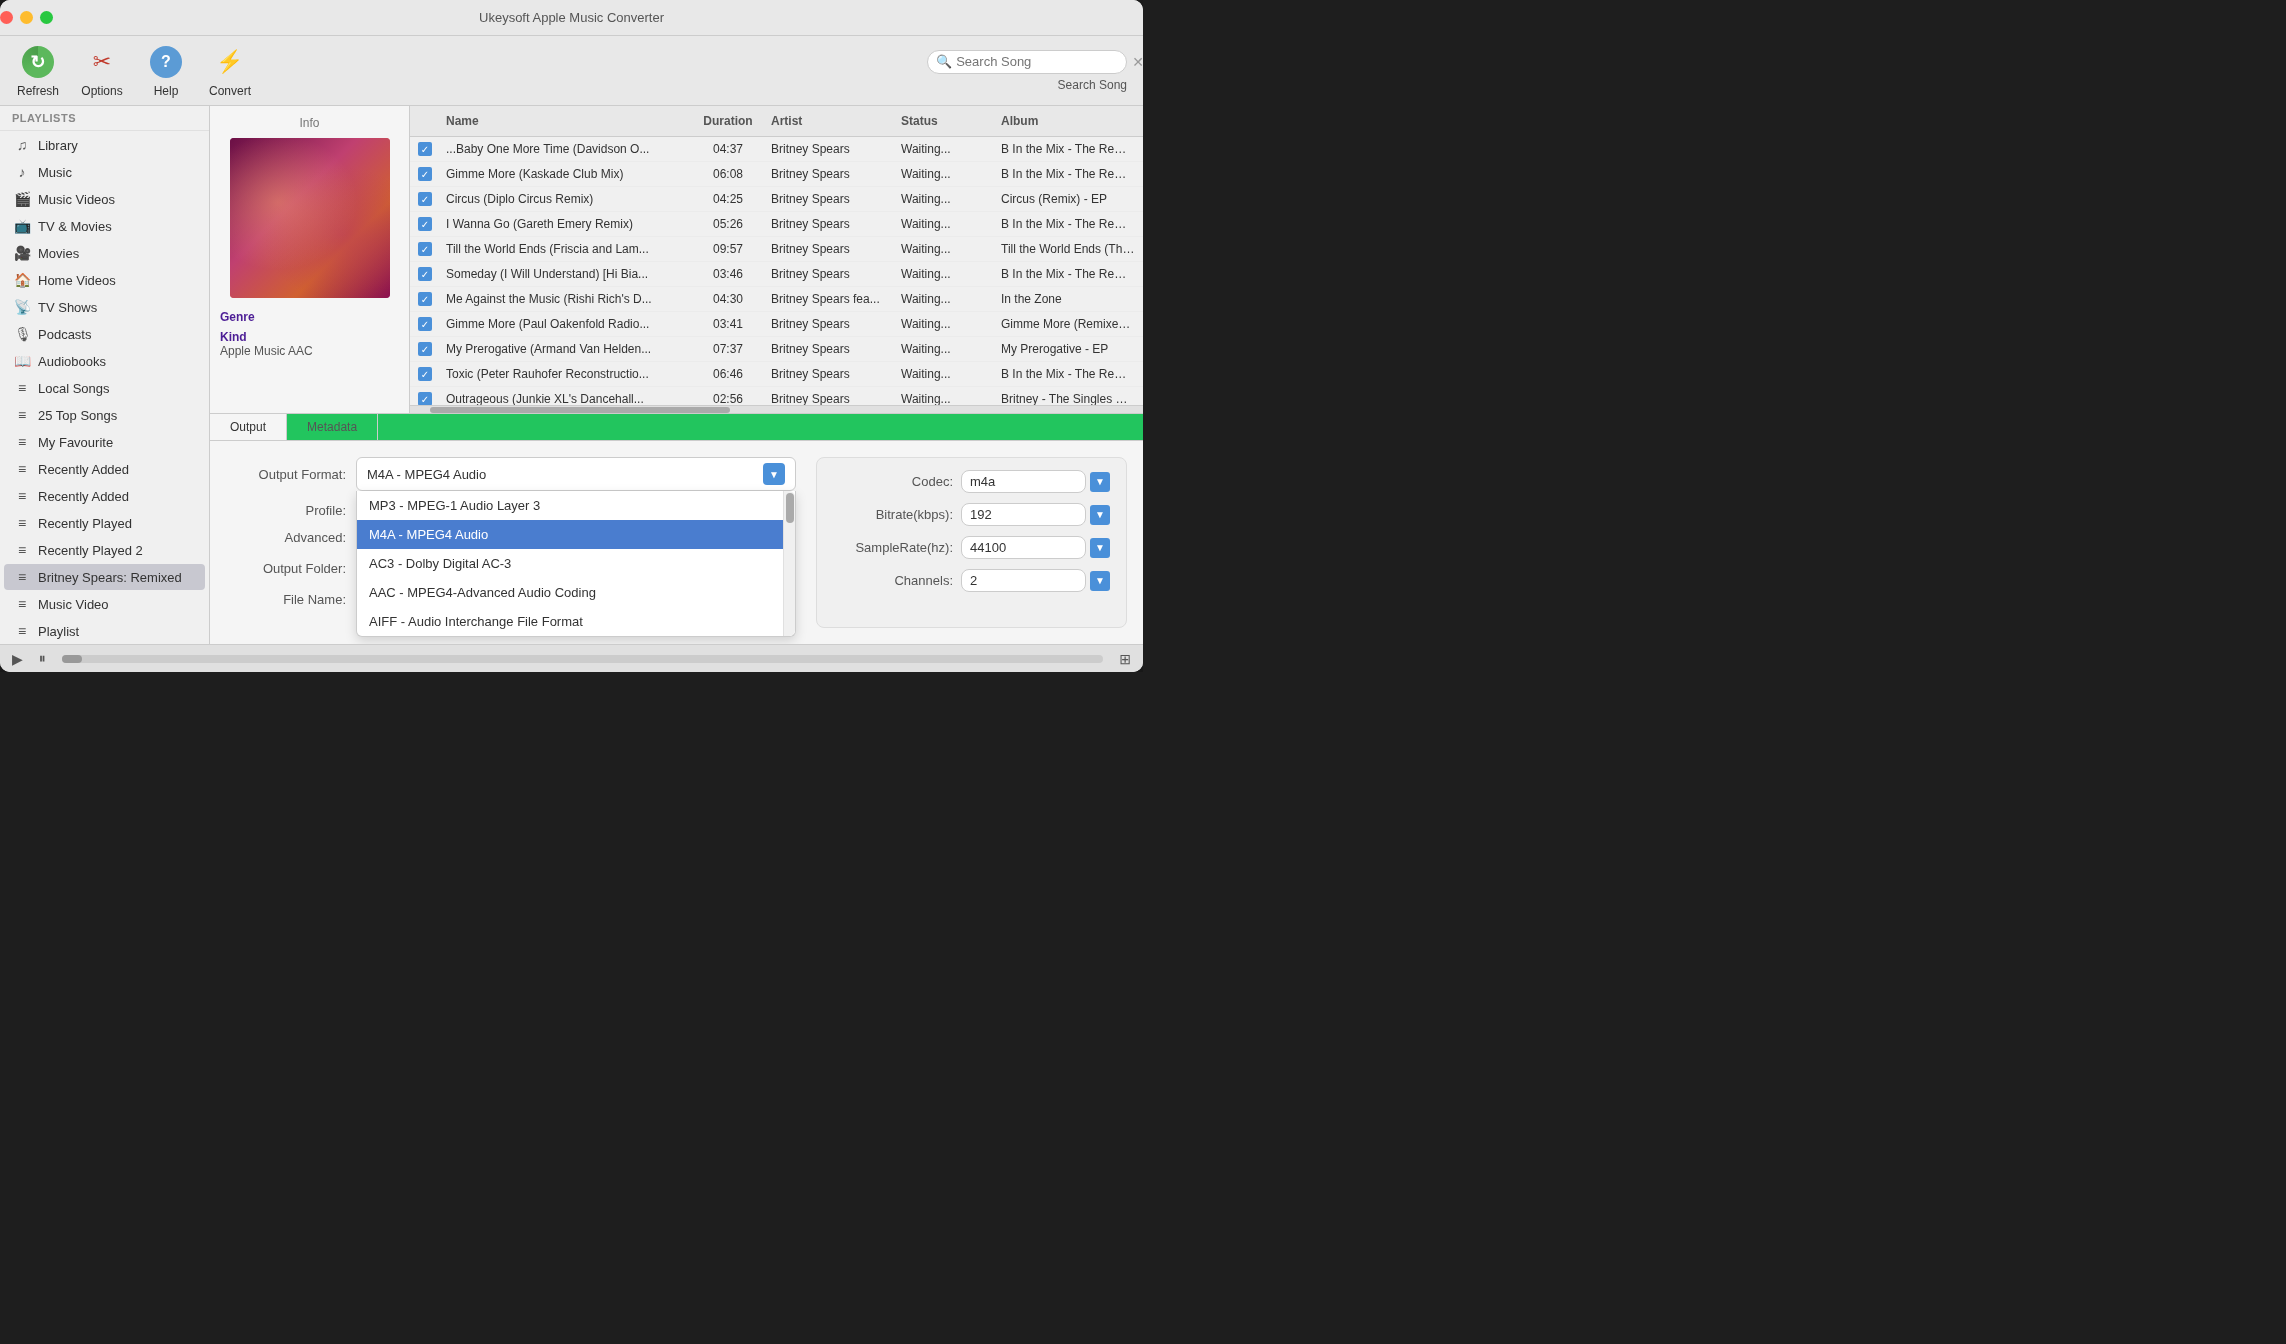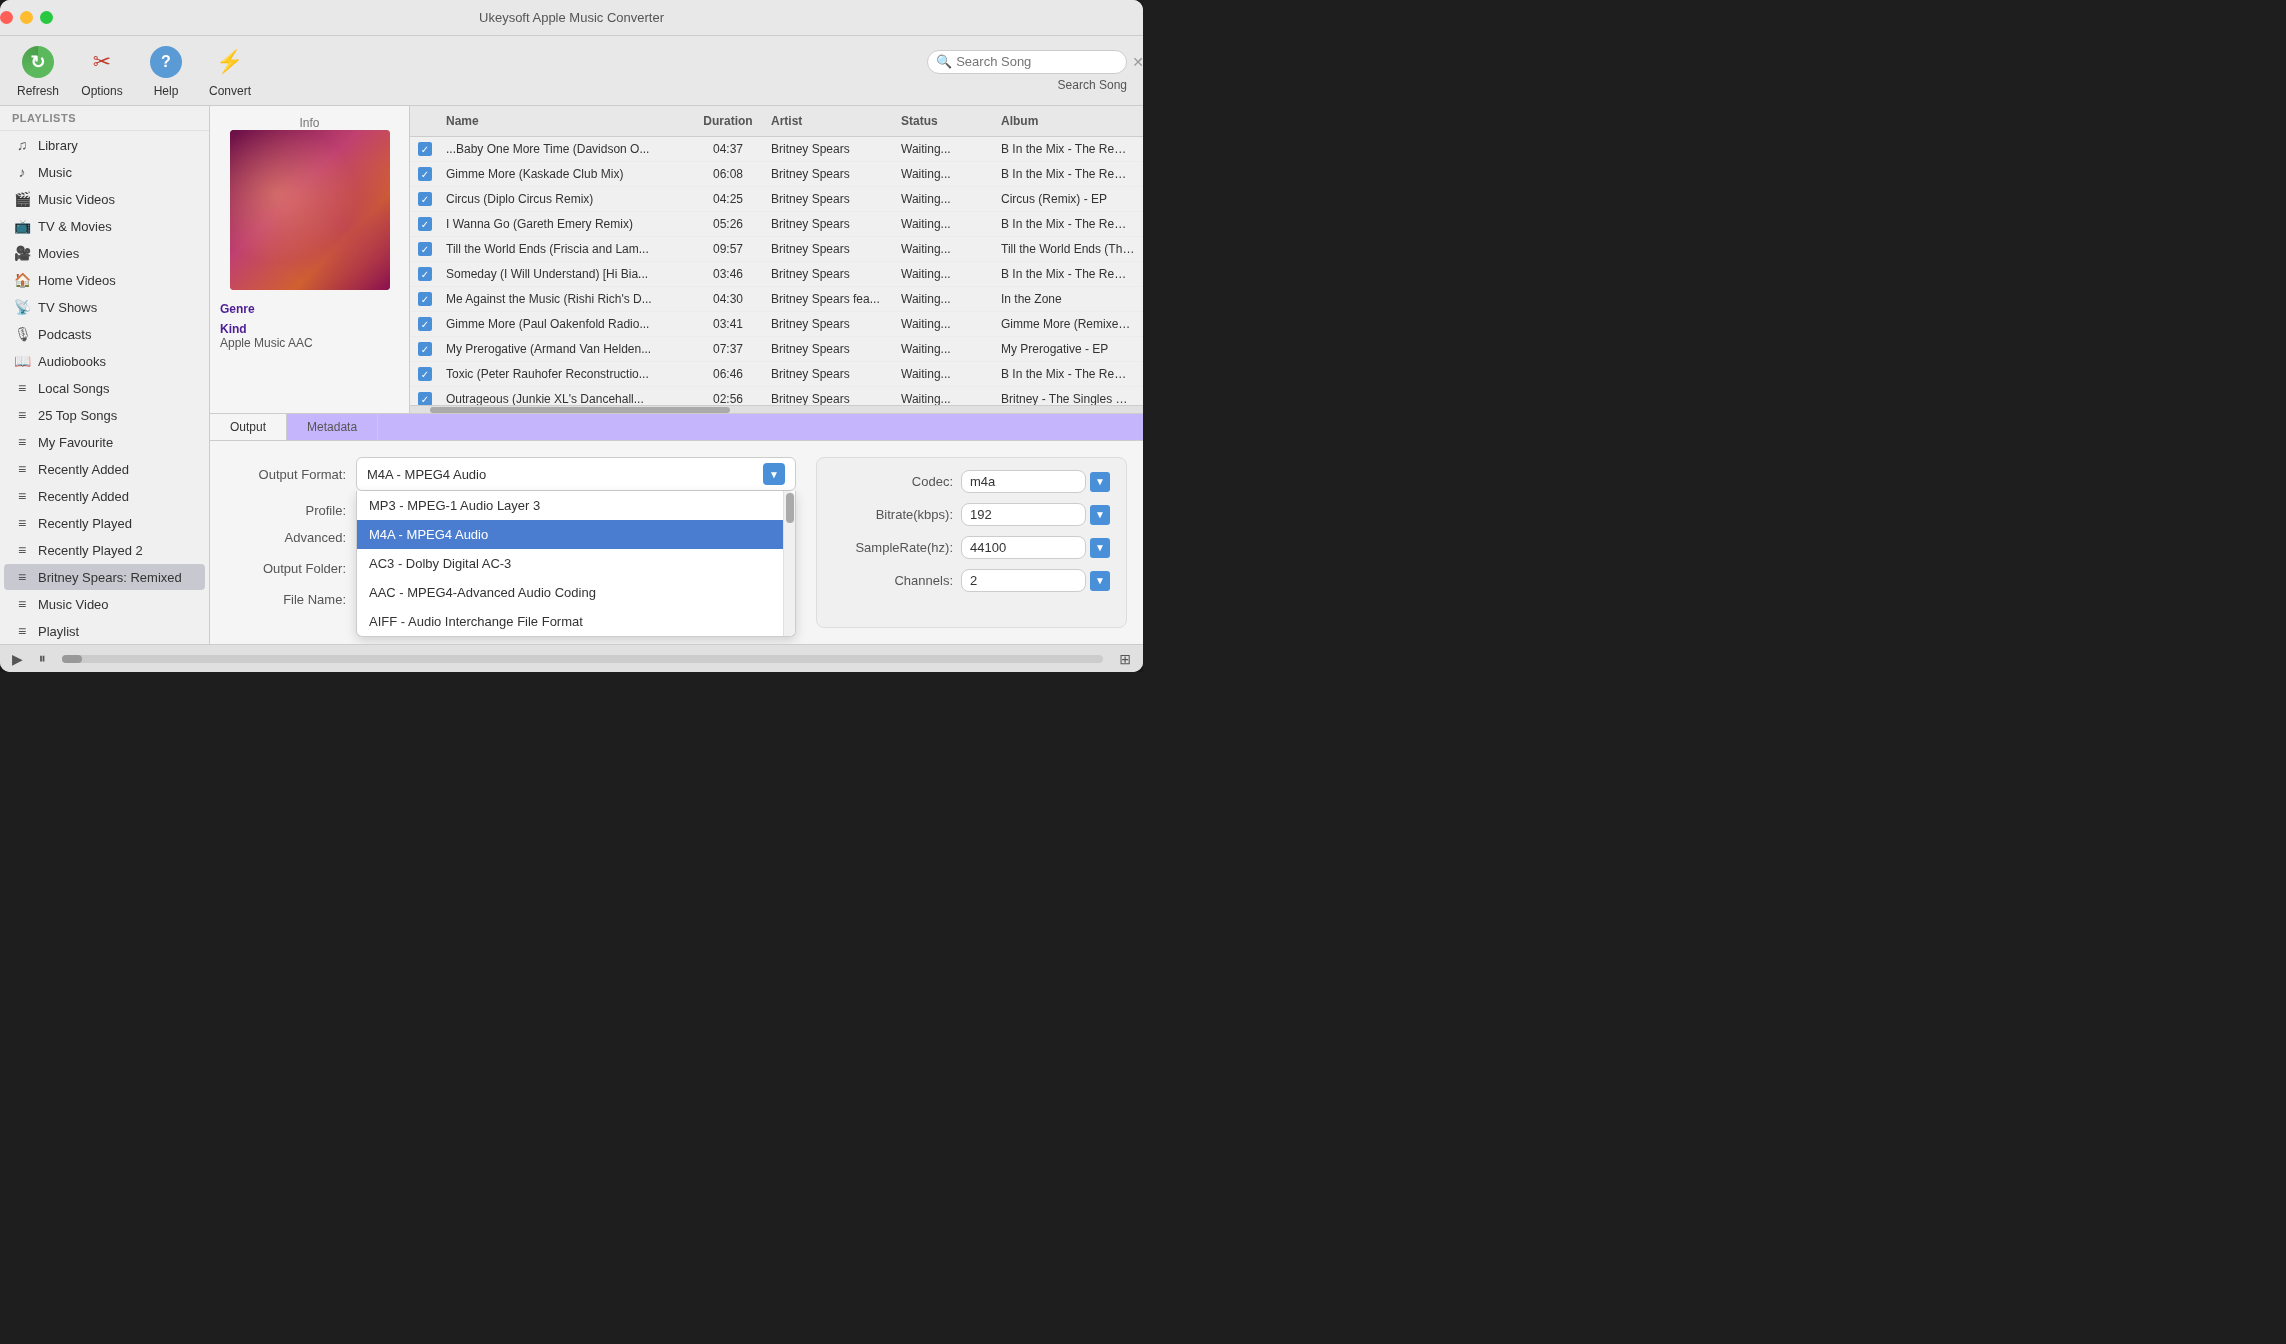--- a/index.html
+++ b/index.html
@@ -219,20 +219,21 @@
       background: #f5f5f5;
       border-right: 1px solid #ccc;
       padding: 10px;
       flex-shrink: 0;
       overflow-y: auto;
     }
     .info-panel-header {
       text-align: center;
       font-size: 12px;
       color: #777;
+      margin-bottom: 8px;
       font-weight: 500;
     }
     .album-art {
       width: 160px;
       height: 160px;
       margin: 0 auto 12px;
       background: linear-gradient(135deg, #8b1a5e 0%, #d4547a 40%, #e08030 70%, #c04080 100%);
       border-radius: 4px;
       display: flex;
       align-items: center;
@@ -330,21 +331,21 @@
     .bottom-panel {
       height: 230px;
       display: flex;
       flex-direction: column;
       background: #f5f5f5;
       flex-shrink: 0;
     }
     .bottom-tabs {
       display: flex;
       border-bottom: 1px solid #ccc;
-      background: #c4b5fd;
+      background: #22c55e;
     }
     .bottom-tab {
       padding: 6px 20px;
       font-size: 12px;
       cursor: pointer;
       border-right: 1px solid #ccc;
       color: #555;
     }
     .bottom-tab.active {
       background: #f5f5f5;

